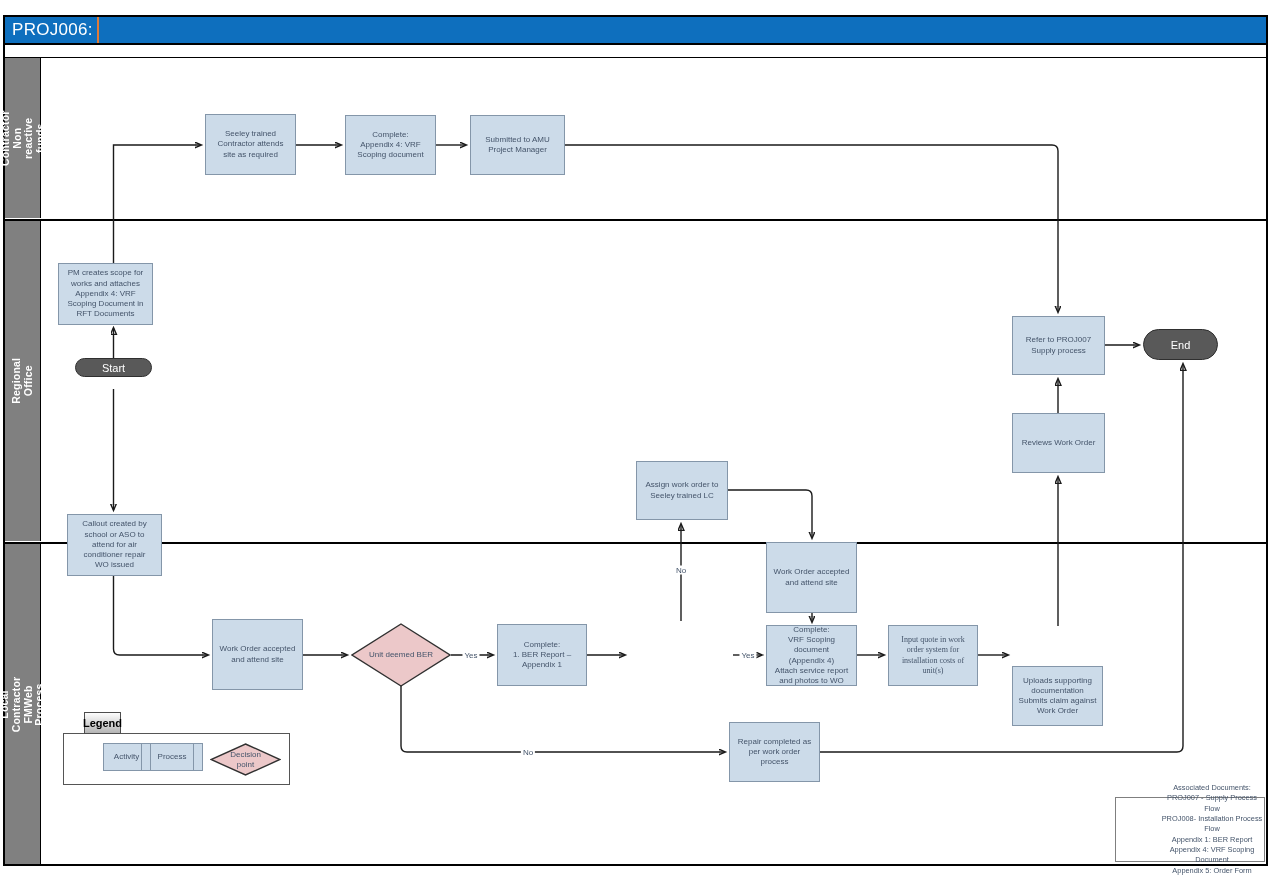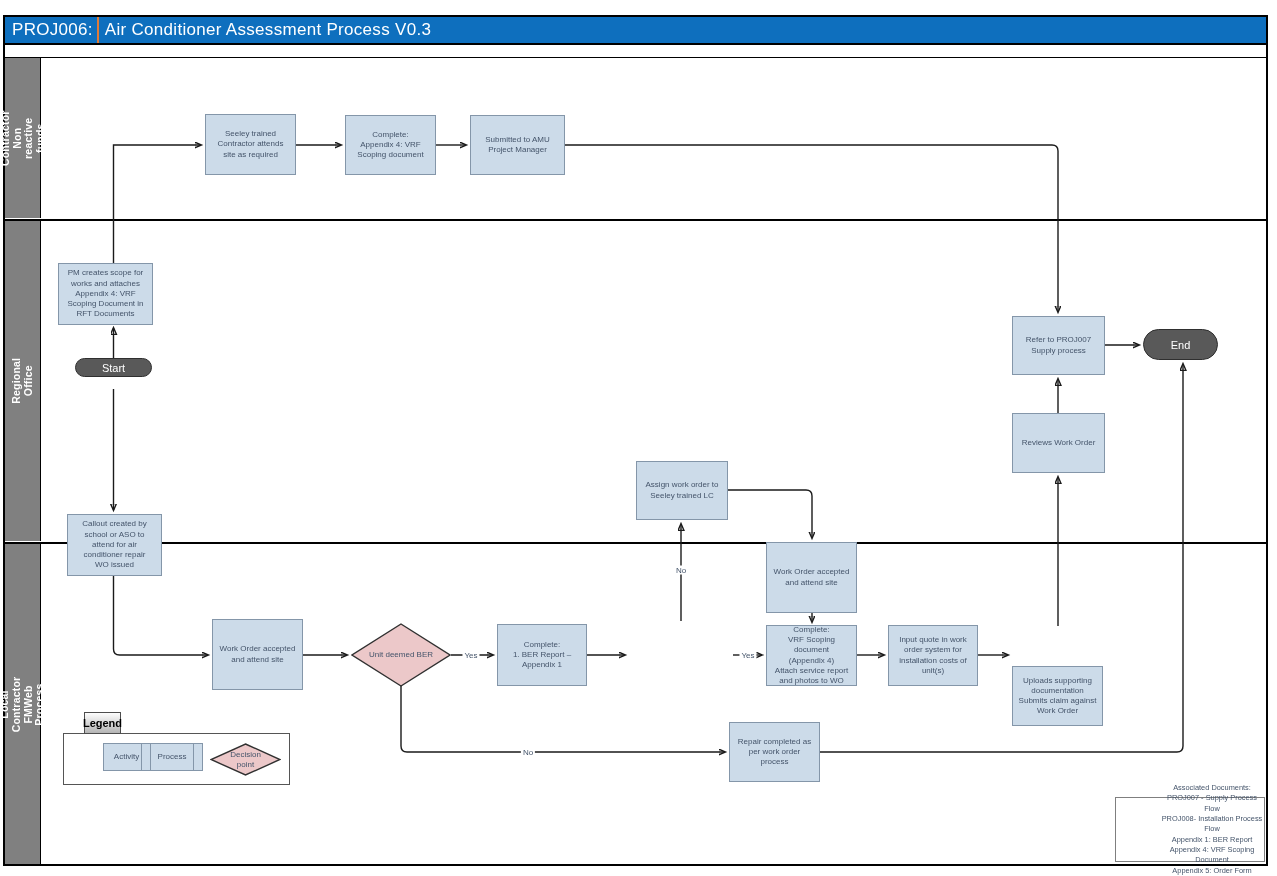--- a/index.html
+++ b/index.html
@@ -47,21 +47,21 @@
   .n-amu{left:470px;top:115px;width:95px;height:60px;}
   .n-pm{left:58px;top:263px;width:95px;height:62px;}
   .n-refer{left:1012px;top:316px;width:93px;height:59px;}
   .n-reviews{left:1012px;top:413px;width:93px;height:60px;}
   .n-assign{left:636px;top:461px;width:92px;height:59px;}
   .n-callout{left:67px;top:514px;width:95px;height:62px;}
   .n-wo2{left:766px;top:542px;width:91px;height:71px;}
   .n-wo1{left:212px;top:619px;width:91px;height:71px;}
   .n-cber{left:497px;top:624px;width:90px;height:62px;}
   .n-cvrf{left:766px;top:625px;width:91px;height:61px;}
-  .n-quote{left:888px;top:625px;width:90px;height:61px;}
+  .n-quote{left:888px;top:625px;width:90px;height:61px;font-family:Liberation Serif, serif;}
   .n-uploads{left:1012px;top:626px;width:91px;height:60px;margin-top:40px;}
   .n-repair{left:729px;top:722px;width:91px;height:60px;}
   .d-ber{left:351px;top:623px;width:100px;height:64px;}
   .d-lc{left:629px;top:621px;width:104px;height:68px;}
   .t-start{left:75px;top:358px;width:77px;height:19px;}
   .t-end{left:1143px;top:329px;width:75px;height:31px;}
 
   
   .wires{position:absolute;left:0;top:0;width:1277px;height:876px;z-index:1;}
   .wires path{fill:none;stroke:var(--connector,#1a1a1a);stroke-width:1.4;}
@@ -90,21 +90,20 @@
 </head>
 <body>
 
 <div class="canvas">
 
   <div class="frame"></div>
 
   <div class="titlebar">
     <span>PROJ006:</span>
     <span class="tdivider"></span>
-    <span>Air Conditioner Assessment Process V0.3</span>
   </div>
 
   <div class="lane lane1"></div>
   <div class="lane lane2"></div>
   <div class="lane lane3"></div>
   <div class="lane-label lane1-label">
     <span class="vtext">Local Contractor
 Non reactive funds
 process</span>
   </div>

